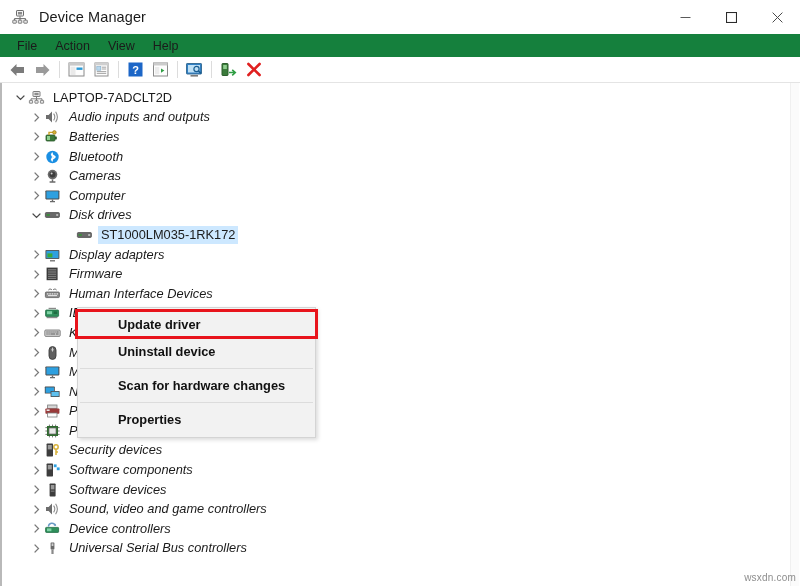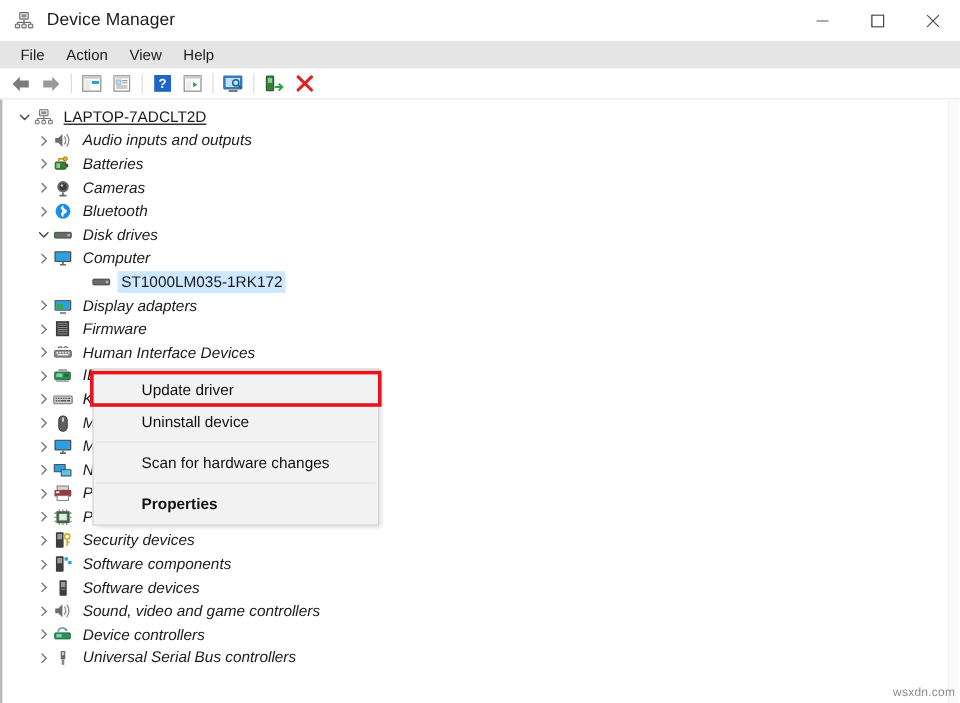--- a/index.html
+++ b/index.html
@@ -53,21 +53,21 @@
     justify-content: center;
     color: #4a4a4a;
   }
   .winbtn svg { display: block; }
 
   
   .menubar {
     position: absolute;
     left: 0; top: 34px;
     width: 800px; height: 23px;
-    background: #e5e5e5;
+    background: #15803d;
     display: flex;
     align-items: center;
     padding-left: 8px;
     box-sizing: border-box;
   }
   .menu-item {
     font-size: 12.5px;
     color: #1b1b1b;
     padding: 2px 9px;
     white-space: nowrap;
@@ -138,21 +138,21 @@
     flex: 0 0 auto;
     position: relative;
     margin-right: 5px;
   }
   .rowlabel {
     font-size: 12.8px;
     color: #1b1b1b;
     line-height: 16px;
     padding: 1px 3px;
   }
-  .d0 { padding-left: 10px; text-decoration: underline; }
+  .d0 { padding-left: 10px; }
   .d1 { padding-left: 26px; font-style: italic; }
   .d2 { padding-left: 58px; }
 
   
   .ctxmenu {
     position: absolute;
     left: 75px; top: 224px;
     width: 239px;
     background: #f2f2f2;
     border: 1px solid #d4d4d4;
@@ -162,20 +162,21 @@
     box-sizing: border-box;
   }
   .ctxitem {
     height: 27px;
     display: flex;
     align-items: center;
     padding-left: 40px;
     font-size: 12.8px;
     color: #111111;
     box-sizing: border-box;
+    font-weight: bold;
   }
   .ctxitem.bold { font-weight: bold; }
   .ctxsep {
     height: 1px;
     background: #dcdcdc;
     margin: 3px 2px 3px 2px;
   }
   .redbox {
     position: absolute;
     left: 73px; top: 226px;
@@ -384,65 +385,65 @@
             </svg></span>
           <span class="rowlabel">Batteries</span>
         </div>
         <div class="row d1">
           <span class="chev">
             <svg width="9" height="9" viewBox="0 0 9 9">
               <path d="M3 1 L6.5 4.5 L3 8" stroke="#7a7a7a" stroke-width="1.2" fill="none" stroke-linecap="round"></path>
             </svg>
           </span>
           <span class="ico"><svg width="17" height="16" viewBox="0 0 17 16">
+              <circle cx="8.5" cy="8" r="6.2" fill="#1a8fe3"></circle>
+              <path d="M7 4.6 L11 7.4 L7 10.4 M7 11.4 L11 8.6 L7 5.6" stroke="#ffffff" stroke-width="1.1" fill="none"></path>
+              <path d="M8.3 3.4 V12.6" stroke="#ffffff" stroke-width="1.1"></path>
+            </svg></span>
+          <span class="rowlabel">Bluetooth</span>
+        </div>
+        <div class="row d1">
+          <span class="chev">
+            <svg width="9" height="9" viewBox="0 0 9 9">
+              <path d="M3 1 L6.5 4.5 L3 8" stroke="#7a7a7a" stroke-width="1.2" fill="none" stroke-linecap="round"></path>
+            </svg>
+          </span>
+          <span class="ico"><svg width="17" height="16" viewBox="0 0 17 16">
               <circle cx="8.5" cy="6.6" r="4.8" fill="#6a6a6a"></circle>
               <circle cx="8.5" cy="6.6" r="3" fill="#3d3d3d"></circle>
               <circle cx="7.6" cy="5.6" r="1" fill="#cfcfcf"></circle>
               <path d="M8.5 11.4 V13.6 M5.6 14 H11.4" stroke="#6a6a6a" stroke-width="1.4"></path>
             </svg></span>
           <span class="rowlabel">Cameras</span>
         </div>
         <div class="row d1">
           <span class="chev">
             <svg width="9" height="9" viewBox="0 0 9 9">
               <path d="M3 1 L6.5 4.5 L3 8" stroke="#7a7a7a" stroke-width="1.2" fill="none" stroke-linecap="round"></path>
             </svg>
           </span>
           <span class="ico"><svg width="17" height="16" viewBox="0 0 17 16">
-              <circle cx="8.5" cy="8" r="6.2" fill="#1a8fe3"></circle>
-              <path d="M7 4.6 L11 7.4 L7 10.4 M7 11.4 L11 8.6 L7 5.6" stroke="#ffffff" stroke-width="1.1" fill="none"></path>
-              <path d="M8.3 3.4 V12.6" stroke="#ffffff" stroke-width="1.1"></path>
-            </svg></span>
-          <span class="rowlabel">Bluetooth</span>
+              <rect x="1.4" y="2.4" width="14" height="9" rx="0.8" fill="#4a4a4a"></rect>
+              <rect x="2.4" y="3.3" width="12" height="7.2" fill="#2ea0e0"></rect>
+              <path d="M6 13.6 H11 M8.5 11.4 V13.6" stroke="#6a6a6a" stroke-width="1.4"></path>
+            </svg></span>
+          <span class="rowlabel">Computer</span>
         </div>
         <div class="row d1">
           <span class="chev">
             <svg width="9" height="9" viewBox="0 0 9 9">
               <path d="M1 3 L4.5 6.5 L8 3" stroke="#4a4a4a" stroke-width="1.2" fill="none" stroke-linecap="round"></path>
             </svg>
           </span>
           <span class="ico"><svg width="17" height="16" viewBox="0 0 17 16">
               <rect x="1.4" y="5.6" width="14" height="4.8" rx="0.8" fill="#6a6a6a" stroke="#4a4a4a" stroke-width="0.8"></rect>
               <rect x="2.6" y="7" width="3.2" height="2" fill="#3e8a3e"></rect>
               <rect x="12.2" y="7" width="2" height="2" fill="#b8b8b8"></rect>
             </svg></span>
           <span class="rowlabel">Disk drives</span>
-        </div>
-        <div class="row d1">
-          <span class="chev">
-            <svg width="9" height="9" viewBox="0 0 9 9">
-              <path d="M3 1 L6.5 4.5 L3 8" stroke="#7a7a7a" stroke-width="1.2" fill="none" stroke-linecap="round"></path>
-            </svg>
-          </span>
-          <span class="ico"><svg width="17" height="16" viewBox="0 0 17 16">
-              <rect x="1.4" y="2.4" width="14" height="9" rx="0.8" fill="#4a4a4a"></rect>
-              <rect x="2.4" y="3.3" width="12" height="7.2" fill="#2ea0e0"></rect>
-              <path d="M6 13.6 H11 M8.5 11.4 V13.6" stroke="#6a6a6a" stroke-width="1.4"></path>
-            </svg></span>
-          <span class="rowlabel">Computer</span>
         </div>
         <div class="row d2 sel">
           <span class="chev"></span>
           <span class="ico"><svg width="17" height="16" viewBox="0 0 17 16">
               <rect x="1.4" y="5.6" width="14" height="4.8" rx="0.8" fill="#6a6a6a" stroke="#4a4a4a" stroke-width="0.8"></rect>
               <rect x="2.6" y="7" width="3.2" height="2" fill="#3e8a3e"></rect>
               <rect x="12.2" y="7" width="2" height="2" fill="#b8b8b8"></rect>
             </svg></span>
           <span class="rowlabel">ST1000LM035-1RK172</span>
         </div>

